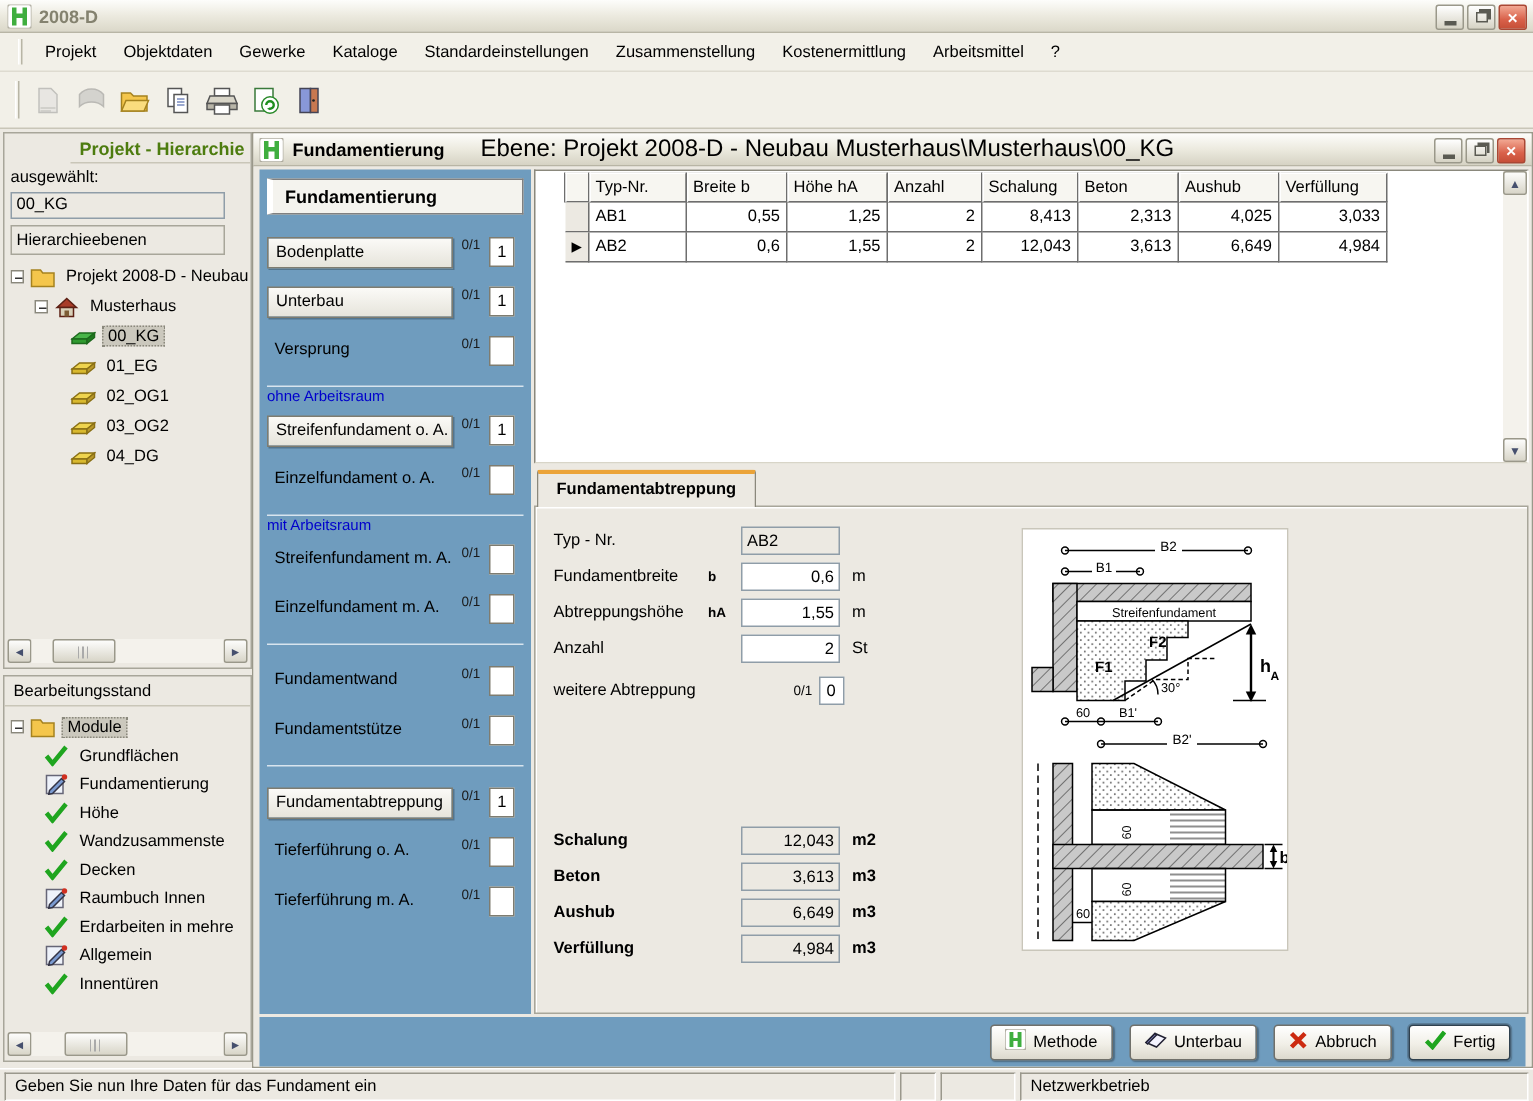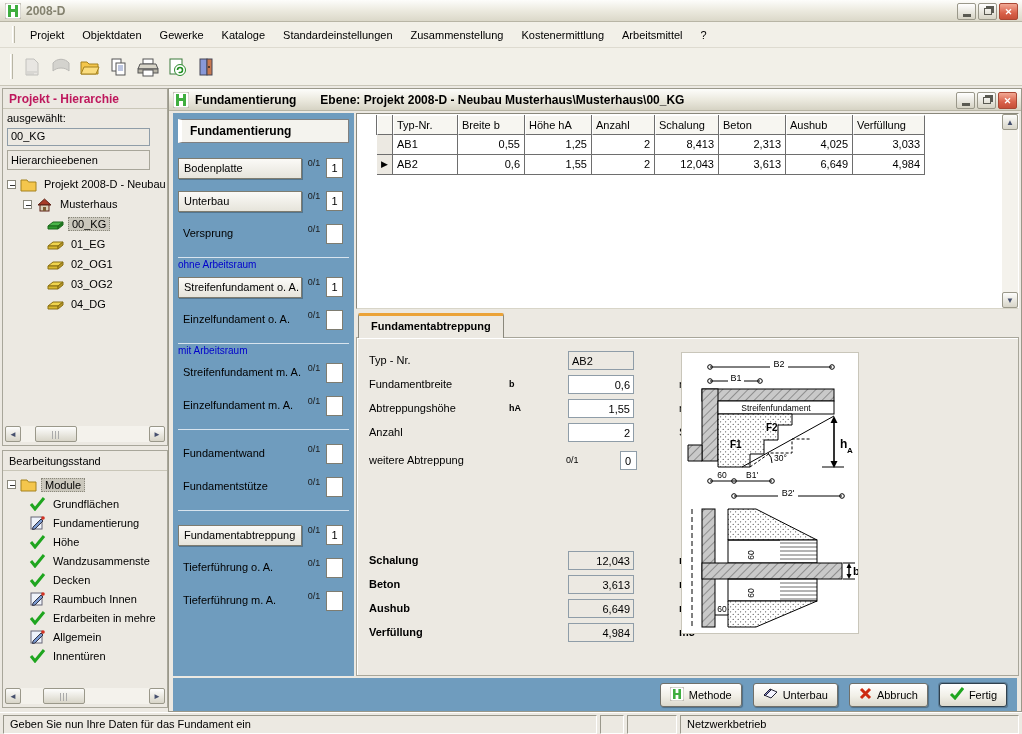--- a/index.html
+++ b/index.html
@@ -33,21 +33,21 @@
   .tbtn.disabled { opacity:.45; filter:grayscale(1); }
 
   
   .panel { background:#ece9e2; border:1px solid #a8a69a; }
   .field { border:1px solid #8f9da8; background:#fff; font-size:11px; padding:1px 3px; }
   .field.ro { background:#ece9e2; }
 
   
   #hier-panel { left:2px; top:88px; width:166px; height:358px; }
   .panel-title { height:20px; line-height:20px; padding-left:6px; border-bottom:1px solid #c9c6b8; }
-  #hier-title { font-weight:bold; font-size:12px; color:#be185d; }
+  #hier-title { font-weight:bold; font-size:12px; color:#4d7c0f;margin-left:44px; }
   #bearb-panel { left:2px; top:450px; width:166px; height:258px; }
 
   .tree { position:relative; overflow:hidden; }
   .trow { height:20px; display:flex; align-items:center; white-space:nowrap; overflow:hidden; }
   .expander { width:9px; height:9px; border:1px solid #8a887c; background:#fff; position:relative; flex:none; margin-right:4px; }
   .expander::after { content:""; position:absolute; left:2px; top:4px; width:5px; height:1px; background:#333; }
   .ticon { width:17px; height:15px; flex:none; margin-right:4px; }
   .tlabel { padding:0 3px; }
   .tlabel.sel { background:#cbc8bd; border:1px dotted #8a887c; }
 
@@ -60,21 +60,21 @@
     background:linear-gradient(#fdfdfc,#d8d5c8); border:1px solid #9a988a; border-radius:2px; }
   .sb-thumb::after { content:""; position:absolute; left:50%; top:4px; width:8px; height:8px; margin-left:-4px;
     background:repeating-linear-gradient(90deg,#aaa 0 1px,transparent 1px 3px); }
 
   
   #iwin { left:168px; top:88px; width:854px; height:624px; border:1px solid #9a988a; background:#ece9e2; }
   #iwin-titlebar { position:absolute; left:0; top:0; width:100%; height:22px;
     background:linear-gradient(#fdfdfb,#eceadf 50%,#d6d3c4); border-bottom:1px solid #b8b5a5;
     display:flex; align-items:center; }
   #iwin-title { font-weight:bold; font-size:12px; margin-left:6px; }
-  #iwin-level { font-weight:bold; font-size:12px; margin-left:24px; }
+  #iwin-level { font-weight:normal; font-size:16px; margin-left:24px; }
   #iwin-body { position:absolute; left:0; top:22px; width:852px; height:600px; background:#ece9e2; }
 
   
   #sidebar { position:absolute; left:4px; top:2px; width:181px; height:563px; background:#6f9cbe; padding:6px 5px 0 5px; }
   #sb-header { background:#f4f3ee; border:1px solid #808080; border-left:4px solid #fff;
     font-weight:bold; font-size:12px; height:24px; line-height:22px; padding-left:8px; margin-bottom:15px; }
   .sb-row { display:flex; align-items:flex-start; height:21px; margin-bottom:12px; }
   .sb-label { width:124px; height:21px; line-height:19px; padding-left:5px; overflow:hidden; white-space:nowrap; }
   .sb-label.btn { background:linear-gradient(#fbfaf7,#e6e4db); border:1px solid #7e7c70;
     box-shadow:1px 1px 0 rgba(0,0,0,.25); }
@@ -97,21 +97,21 @@
   .num { text-align:right; }
   #vscroll { position:absolute; right:0; top:0; width:16px; bottom:0; background:#f4f2ec;
     display:flex; flex-direction:column; justify-content:space-between; }
 
   
   #tab { position:absolute; left:189px; top:202px; height:25px; padding:0 12px; background:#ece9e2;
     border:1px solid #8a887c; border-top:3px solid #eba338; border-bottom:none;
     font-weight:bold; line-height:21px; z-index:2; border-radius:2px 2px 0 0; }
   #form-panel { position:absolute; left:187px; top:226px; width:663px; height:339px;
     background:#ece9e2; border:1px solid #a8a69a; box-shadow:inset 1px 1px 0 #fff; }
-  .frow { position:absolute; height:20px; display:flex; align-items:center;gap:37px; }
+  .frow { position:absolute; height:20px; display:flex; align-items:center; }
   .flabel { width:103px; }
   .fsym { width:22px; font-size:9px; font-weight:bold; }
   .ffield { width:66px; height:19px; line-height:17px; }
   .ffield.num { text-align:right; }
   .funit { margin-left:8px; }
   .bold { font-weight:bold; }
 
   
   #diagram { position:absolute; left:324px; top:14px; width:178px; height:282px; background:#fff;
     border:1px solid #c9c6ba; }

